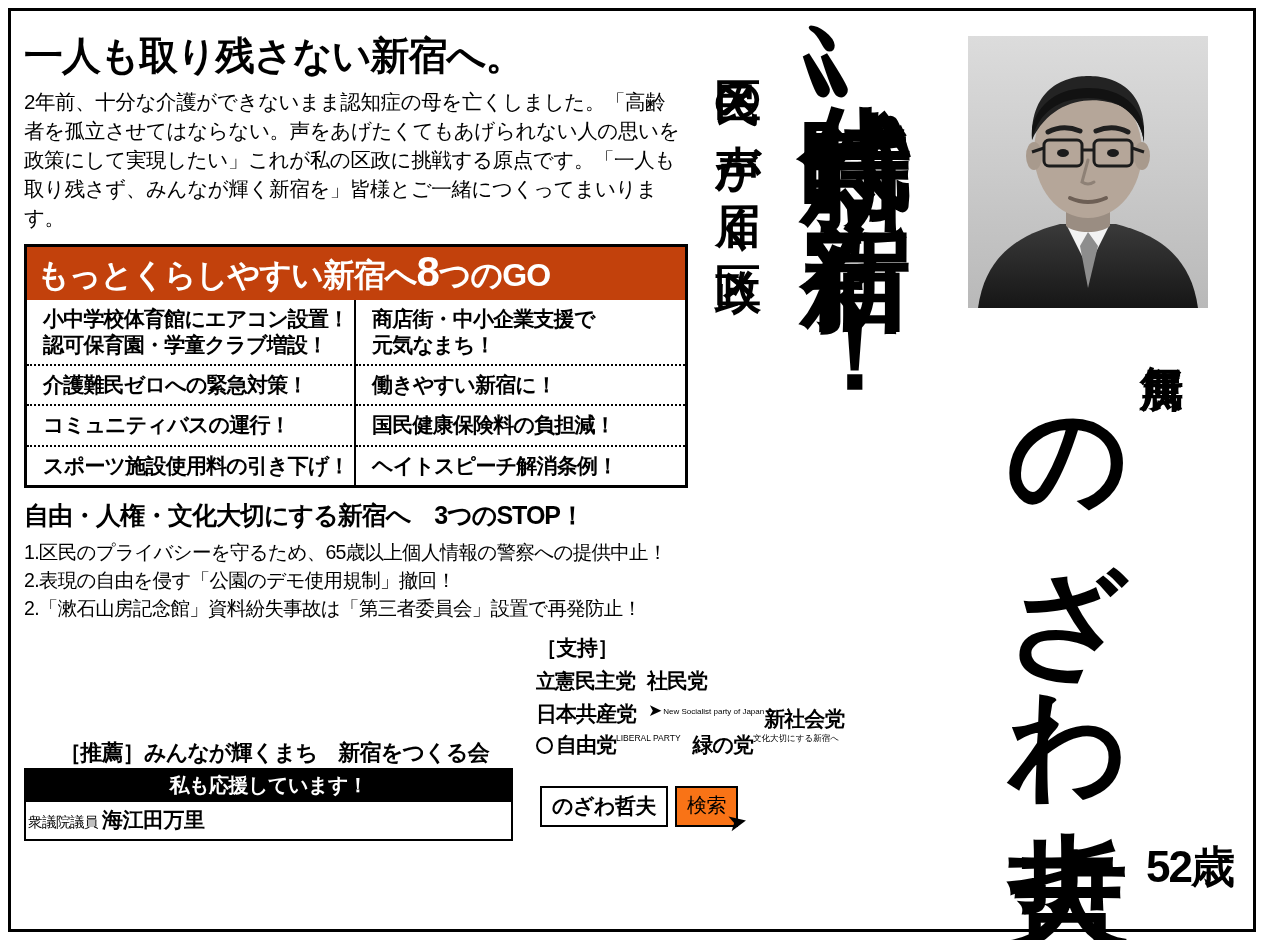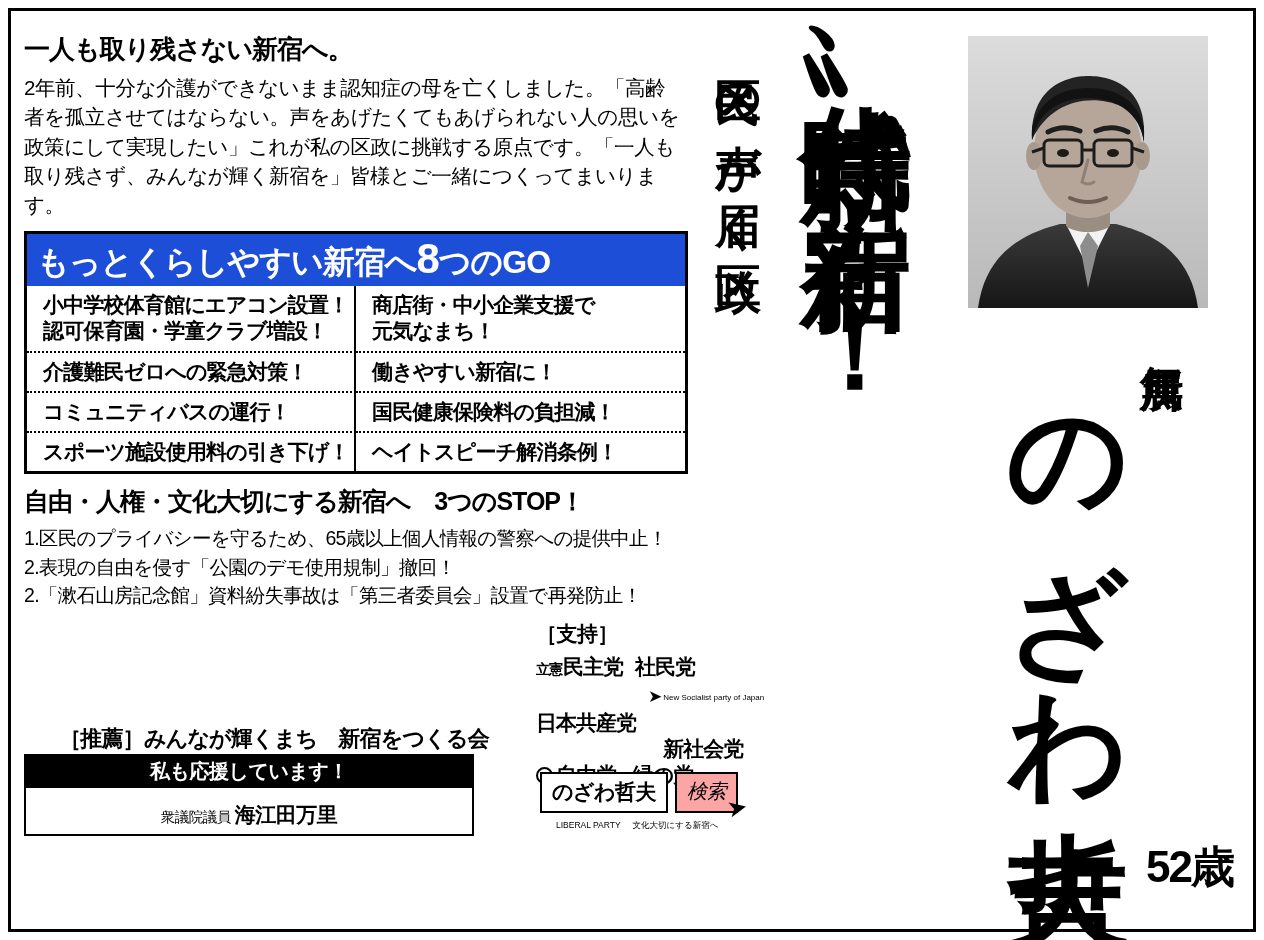--- a/index.html
+++ b/index.html
@@ -30,42 +30,42 @@
   }
   
   .left-col {
     position: absolute;
     left: 24px;
     top: 36px;
     width: 688px;
     height: 864px;
   }
   .headline {
-    font-size: 26px;
+    font-size: 39px;
     font-weight: bold;
     letter-spacing: -1px;
     line-height: 1.05;
     margin: 0 0 10px 0;
     white-space: nowrap;
   }
   .lede {
     font-size: 20.5px;
     line-height: 1.42;
     letter-spacing: -0.4px;
     margin: 0 0 12px 0;
     width: 660px;
   }
   
   .go-box {
     border: 3px solid #000;
     width: 664px;
     box-sizing: border-box;
   }
   .go-title {
-    background: #1d4ed8;
+    background: #c2410c;
     color: #fff;
     font-size: 32px;
     font-weight: bold;
     letter-spacing: -1px;
     padding: 4px 0 6px 10px;
     line-height: 1.1;
     white-space: nowrap;
   }
   .go-title .big {
     font-size: 42px;
@@ -160,21 +160,21 @@
     display: flex;
     align-items: baseline;
     font-weight: bold;
     letter-spacing: -1px;
     white-space: nowrap;
   }
   .party .p-main {
     font-size: 21px;
   }
   .party .p-pre {
-    font-size: 14px;
+    font-size: 20px;
     margin-right: 1px;
   }
   .p-mark {
     display: inline-block;
     width: 17px;
     height: 17px;
     margin-right: 3px;
     position: relative;
     top: 2px;
   }
@@ -189,23 +189,22 @@
     width: auto;
     margin-right: 2px;
   }
   .p-sub {
     font-size: 8.5px;
     letter-spacing: 0;
     font-weight: normal;
   }
   .p-col {
     display: flex;
-    flex-direction: column;
+    flex-direction: row;
     line-height: 1.0;
-    gap: 36px;
   }
   .p-tiny-top {
     font-size: 8px;
     font-weight: normal;
     letter-spacing: 0;
   }
   
   .recommend {
     position: absolute;
     left: 0;
@@ -214,43 +213,42 @@
     font-size: 22px;
     font-weight: bold;
     letter-spacing: -0.8px;
     text-align: center;
     white-space: nowrap;
   }
   .endorse-box {
     position: absolute;
     left: 0;
     top: 132px;
-    width: 450px;
+    width: 489px;
     border: 2px solid #000;
     box-sizing: border-box;
   }
   .endorse-head {
     background: #000;
     color: #fff;
     font-size: 20px;
     font-weight: bold;
     text-align: center;
     letter-spacing: -0.5px;
     padding: 2px 0 3px 0;
   }
   .endorse-names {
     display: flex;
   }
   .endorse-cell {
     flex: 1;
     display: flex;
     align-items: baseline;
-    justify-content: center;
     gap: 4px;
-    padding: 13px 2px 5px 2px;
+    padding: 4px 2px 5px 2px;
     white-space: nowrap;
   }
   .endorse-cell + .endorse-cell {
     border-left: 2px solid #000;
   }
   .e-title {
     font-size: 14.5px;
     letter-spacing: -0.5px;
   }
   .e-name {
@@ -271,27 +269,26 @@
     border: 2px solid #000;
     padding: 4px 10px 5px 10px;
     font-size: 21px;
     font-weight: bold;
     letter-spacing: -0.5px;
     white-space: nowrap;
     background: #fff;
   }
   .search-btn {
     border: 2px solid #000;
-    background: #fca5a5;
+    background: #f97316;
     padding: 4px 10px 5px 10px;
     font-size: 20px;
     letter-spacing: -0.5px;
     position: relative;
     white-space: nowrap;
-    font-style: italic;
   }
   .cursor-arrow {
     position: absolute;
     right: -11px;
     bottom: -9px;
     font-size: 24px;
     line-height: 1;
     transform: rotate(-12deg);
   }
   

